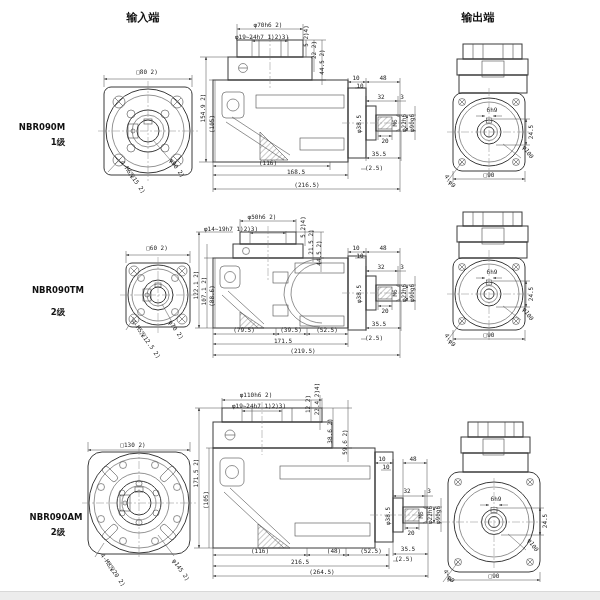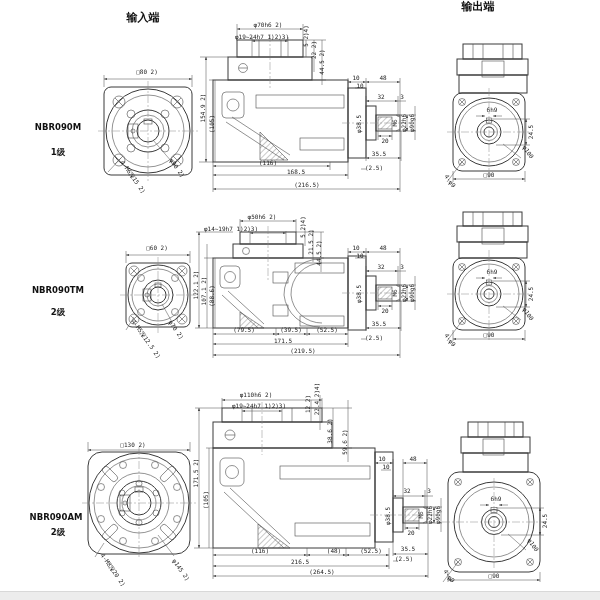--- a/index.html
+++ b/index.html
@@ -510,24 +510,24 @@
     <line x1="508" y1="534" x2="526" y2="550" class="d"></line>
     <line x1="458" y1="562" x2="443" y2="582" class="d"></line>
     <line x1="448" y1="572" x2="448" y2="582" class="d"></line>
         <line x1="540" y1="572" x2="540" y2="582" class="d"></line>
     <line x1="448" y1="580" x2="540" y2="580" class="d" marker-start="url(#ar)" marker-end="url(#ar)"></line>
   </g>
 </svg>
 
 <div>
   <div class="lbl hdr" style="left:143px;top:17px">输入端</div>
-  <div class="lbl hdr" style="left:478px;top:6px">输出端</div>
-
-  <div class="lbl model" style="left:58px;top:127px">NBR090M</div>
-  <div class="lbl model" style="left:58px;top:152px">1级</div>
+  <div class="lbl hdr" style="left:478px;top:17px">输出端</div>
+
+  <div class="lbl model" style="left:42px;top:127px">NBR090M</div>
+  <div class="lbl model" style="left:58px;top:142px">1级</div>
   <div class="lbl" style="left:147px;top:72px">□80 2)</div>
   <div class="lbl ld" style="left:133px;top:177px">4-M6深15 2)</div>
   <div class="lbl ld" style="left:177px;top:168px">φ90 2)</div>
   <div class="lbl" style="left:268px;top:25px">φ70h6 2)</div>
   <div class="lbl" style="left:262px;top:37px">φ19~24h7 1)2)3)</div>
   <div class="lbl lv" style="left:306px;top:36px">5 2)4)</div>
   <div class="lbl lv" style="left:314px;top:50px">22 2)</div>
   <div class="lbl lv" style="left:322px;top:62px">44.5 2)</div>
   <div class="lbl lv" style="left:203px;top:108px">154.9 2)</div>
   <div class="lbl lv" style="left:212px;top:124px">(105)</div>

